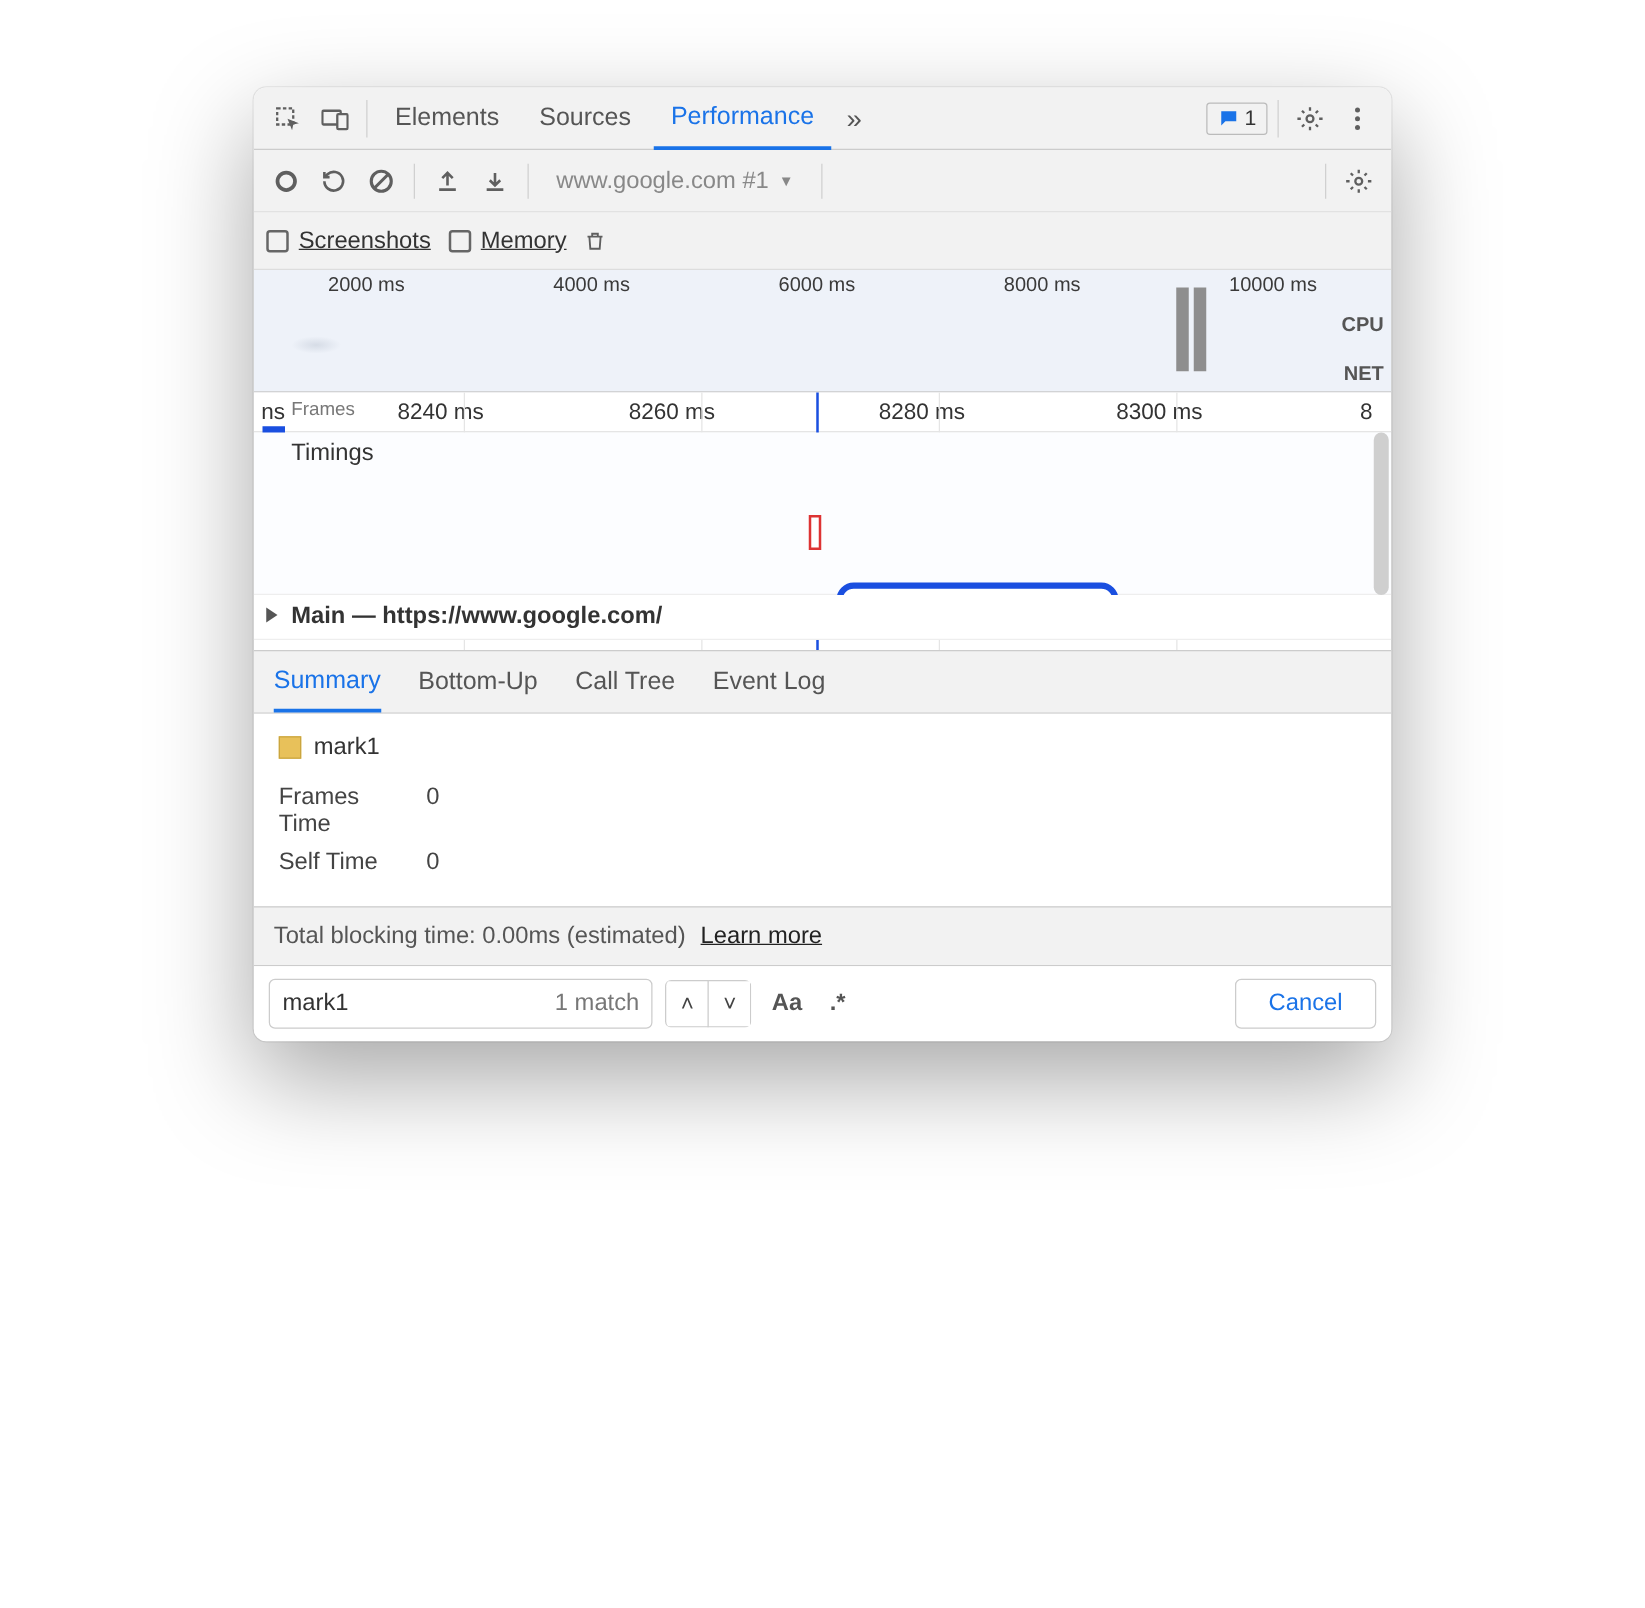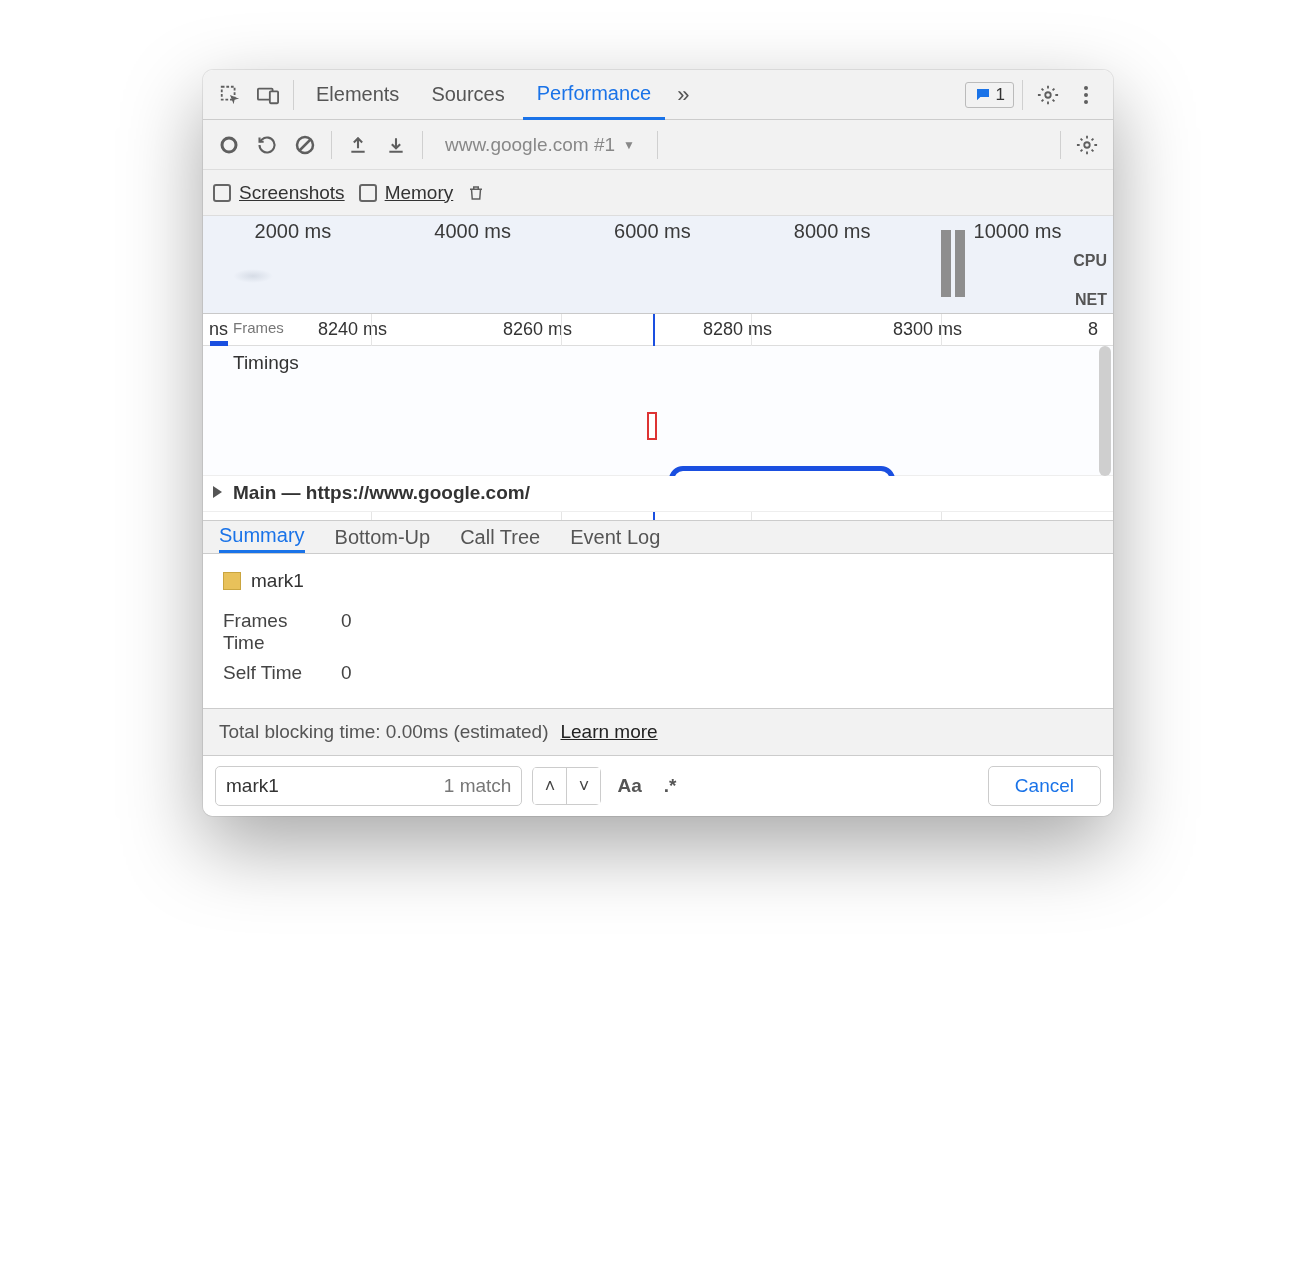--- a/index.html
+++ b/index.html
@@ -32,21 +32,21 @@
   .perfbar .profile-select{flex:0 0 auto; display:flex; align-items:center; gap:8px; color:#888; font-size:19px; padding:0 12px;}
   .perfbar .profile-select .caret{font-size:12px;color:#888;}
   .perfbar .spacer{flex:1;}
   
   .optrow { height:46px; background:#f2f2f2; border-bottom:1px solid #ddd; display:flex; align-items:center; padding:0 10px; gap:14px; font-size:19px; color:#333;text-decoration:underline;}
   .chk { width:18px;height:18px;border:2px solid #666;border-radius:3px; display:inline-block;}
   .optrow .item{display:flex;align-items:center;gap:8px;}
   
   .overview { height:98px; background:#eef2f9; border-bottom:1px solid #c9c9c9; position:relative; font-size:16px; color:#444;}
   .overview .ticks{display:flex; justify-content:space-around; padding-top:4px;}
-  .overview .ticks span{font-size:20px;color:#3a3a3a;}
+  .overview .ticks span{font-size:16px;color:#3a3a3a;}
   .overview .cpu{position:absolute; right:6px; top:36px; font-weight:700; font-size:16px;color:#555;}
   .overview .net{position:absolute; right:6px; bottom:4px; font-weight:700; font-size:16px;color:#555;}
   .overview .bump{position:absolute; left:30px; bottom:30px; width:40px; height:14px; background:radial-gradient(ellipse at center,#d6dce6 0%,#eef2f9 70%);}
   .overview .handle{position:absolute; top:14px; bottom:16px; width:10px; background:#8e8e8e; }
   .overview .handle.h1{left:738px;} .overview .handle.h2{left:752px;}
   
   .detail { position:relative; }
   .gridhead { height:32px; border-bottom:1px solid #ddd; display:flex; align-items:center; position:relative; font-size:18px; color:#333; background:#fff;}
   .gridhead .cell{position:absolute; top:5px;}
   .framelabel{position:absolute;left:30px;top:5px;color:#777;font-size:15px;}
@@ -71,21 +71,21 @@
   
   .pill{position:absolute;left:466px;top:152px;border:5px solid #1a4fe0;border-radius:14px;padding:6px 14px;background:#fff;display:flex;gap:10px;align-items:center;font-size:20px;}
   .pill .t{color:#0a8a3a;font-weight:600;}
   .pill .m{color:#333;}
   
   .ticks-small{position:absolute;left:432px;top:164px;display:flex;gap:3px;}
   .ticks-small span{width:3px;height:18px;background:#e8a23c;display:inline-block;}
   
   .vscroll{position:absolute;right:2px;top:32px;width:12px;height:130px;background:#cfcfcf;border-radius:6px;}
   
-  .btabs{height:34px;background:#f2f2f2;border-top:1px solid #ccc;border-bottom:1px solid #ccc;display:flex;align-items:center;gap:30px;padding:0 16px;font-size:20px;color:#555;}
+  .btabs{height:51px;background:#f2f2f2;border-top:1px solid #ccc;border-bottom:1px solid #ccc;display:flex;align-items:center;gap:30px;padding:0 16px;font-size:20px;color:#555;}
   .btabs .btab.active{color:#1a73e8;border-bottom:3px solid #1a73e8;height:100%;display:flex;align-items:center;}
   
   .summary{padding:16px 20px; font-size:19px; color:#333; background:#fff;}
   .summary .mark{display:flex;align-items:center;gap:10px;margin-bottom:18px;}
   .summary .sw{width:18px;height:18px;background:#e8c15a;border:1px solid #caa53f;}
   .summary .kv{display:flex;gap:18px;margin:8px 0;color:#444;}
   .summary .kv .k{width:100px;}
   
   .blocking{background:#f2f2f2;border-top:1px solid #ccc;border-bottom:1px solid #ccc;padding:12px 16px;font-size:19px;color:#555;display:flex;gap:12px;align-items:center;}
   .blocking a{color:#222;text-decoration:underline;}

